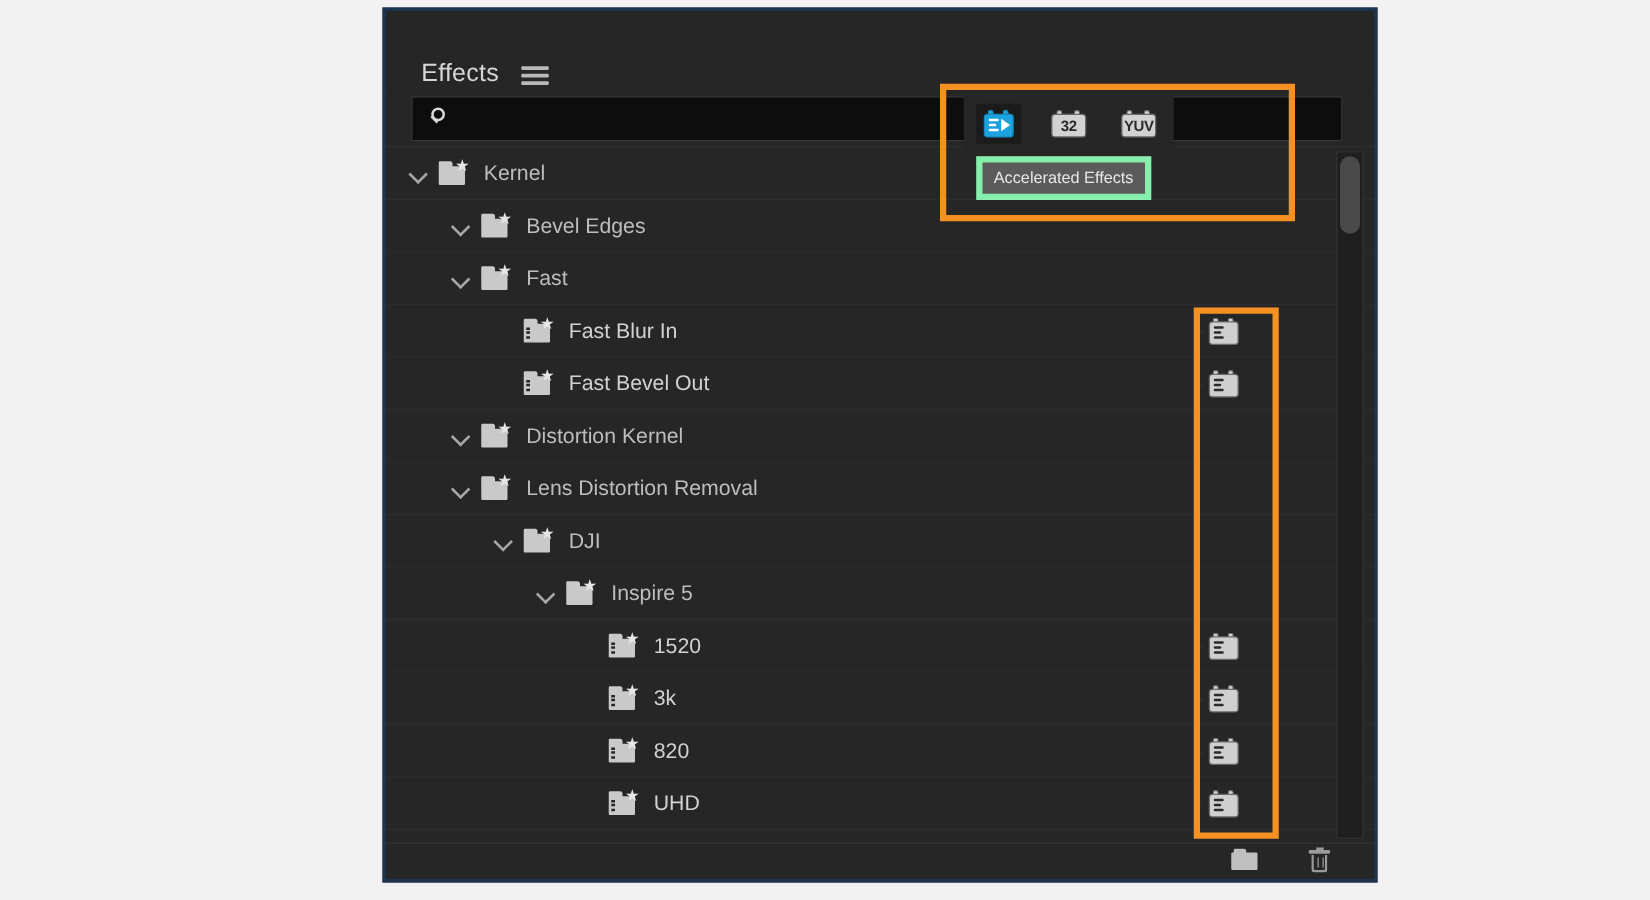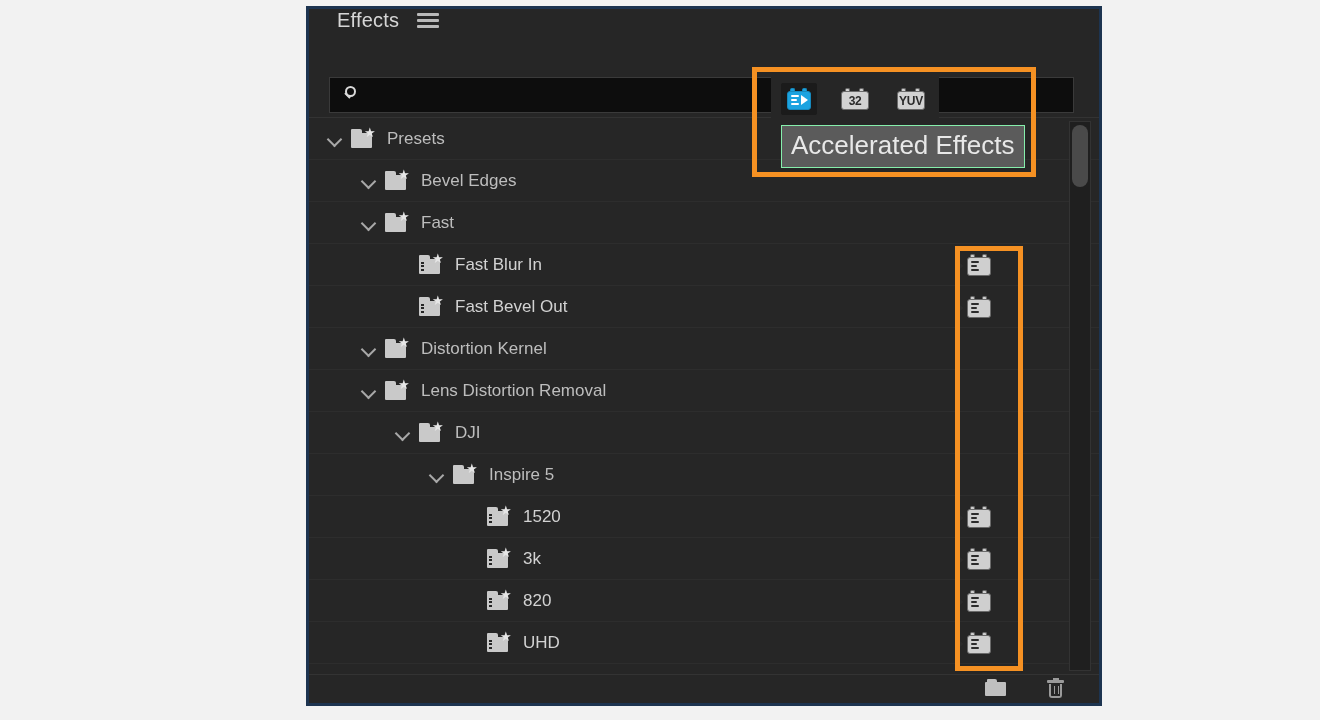--- a/index.html
+++ b/index.html
@@ -23,21 +23,21 @@
   #panel-inner{
     position:absolute; inset:0;
     background:#262626;
     overflow:hidden;
   }
 
   
   #panel-header{
     position:absolute; left:0; top:0; right:0; height:62px;
     background:#262626;
-    display:flex; align-items:flex-start;
+    display:flex; align-items:flex-end;
   }
   #panel-title{
     margin-left:28px;
     color:#d6d6d6;
     font-size:20px;
     letter-spacing:.2px;
   }
   #panel-menu-icon{
     margin-left:18px;
     width:22px;height:22px;
@@ -241,23 +241,23 @@
     cursor:pointer;border-radius:2px;
   }
   .fbtn.active{background:#1b1b1b;}
 
   
   #tooltip{
     position:absolute;
     left:472px; top:116px;
     padding:4px 9px 6px 9px;
     background:#5b5b5b;
-    border:1px solid #86efac;
+    border:5px solid #86efac;
     color:#e8e8e8;
-    font-size:26px;
+    font-size:13px;
     white-space:nowrap;
     z-index:7;
   }
 
   
   .hl{
     position:absolute;
     border:5px solid #f59123;
     box-sizing:border-box;
     pointer-events:none;
@@ -338,21 +338,21 @@
     </div>
 
     <div id="tree">
         <div class="row folder" style="padding-left: 18px;">
           <span class="chev on"></span>
           <span class="ficon">
             <span class="tab"></span>
             <span class="body"></span>
             <span class="star">★</span>
           </span>
-          <span class="label">Presets</span>
+          <span class="label">Kernel</span>
         </div>
         <div class="row folder" style="padding-left: 52px;">
           <span class="chev on"></span>
           <span class="ficon">
             <span class="tab"></span>
             <span class="body"></span>
             <span class="star">★</span>
           </span>
           <span class="label">Bevel Edges</span>
         </div>

